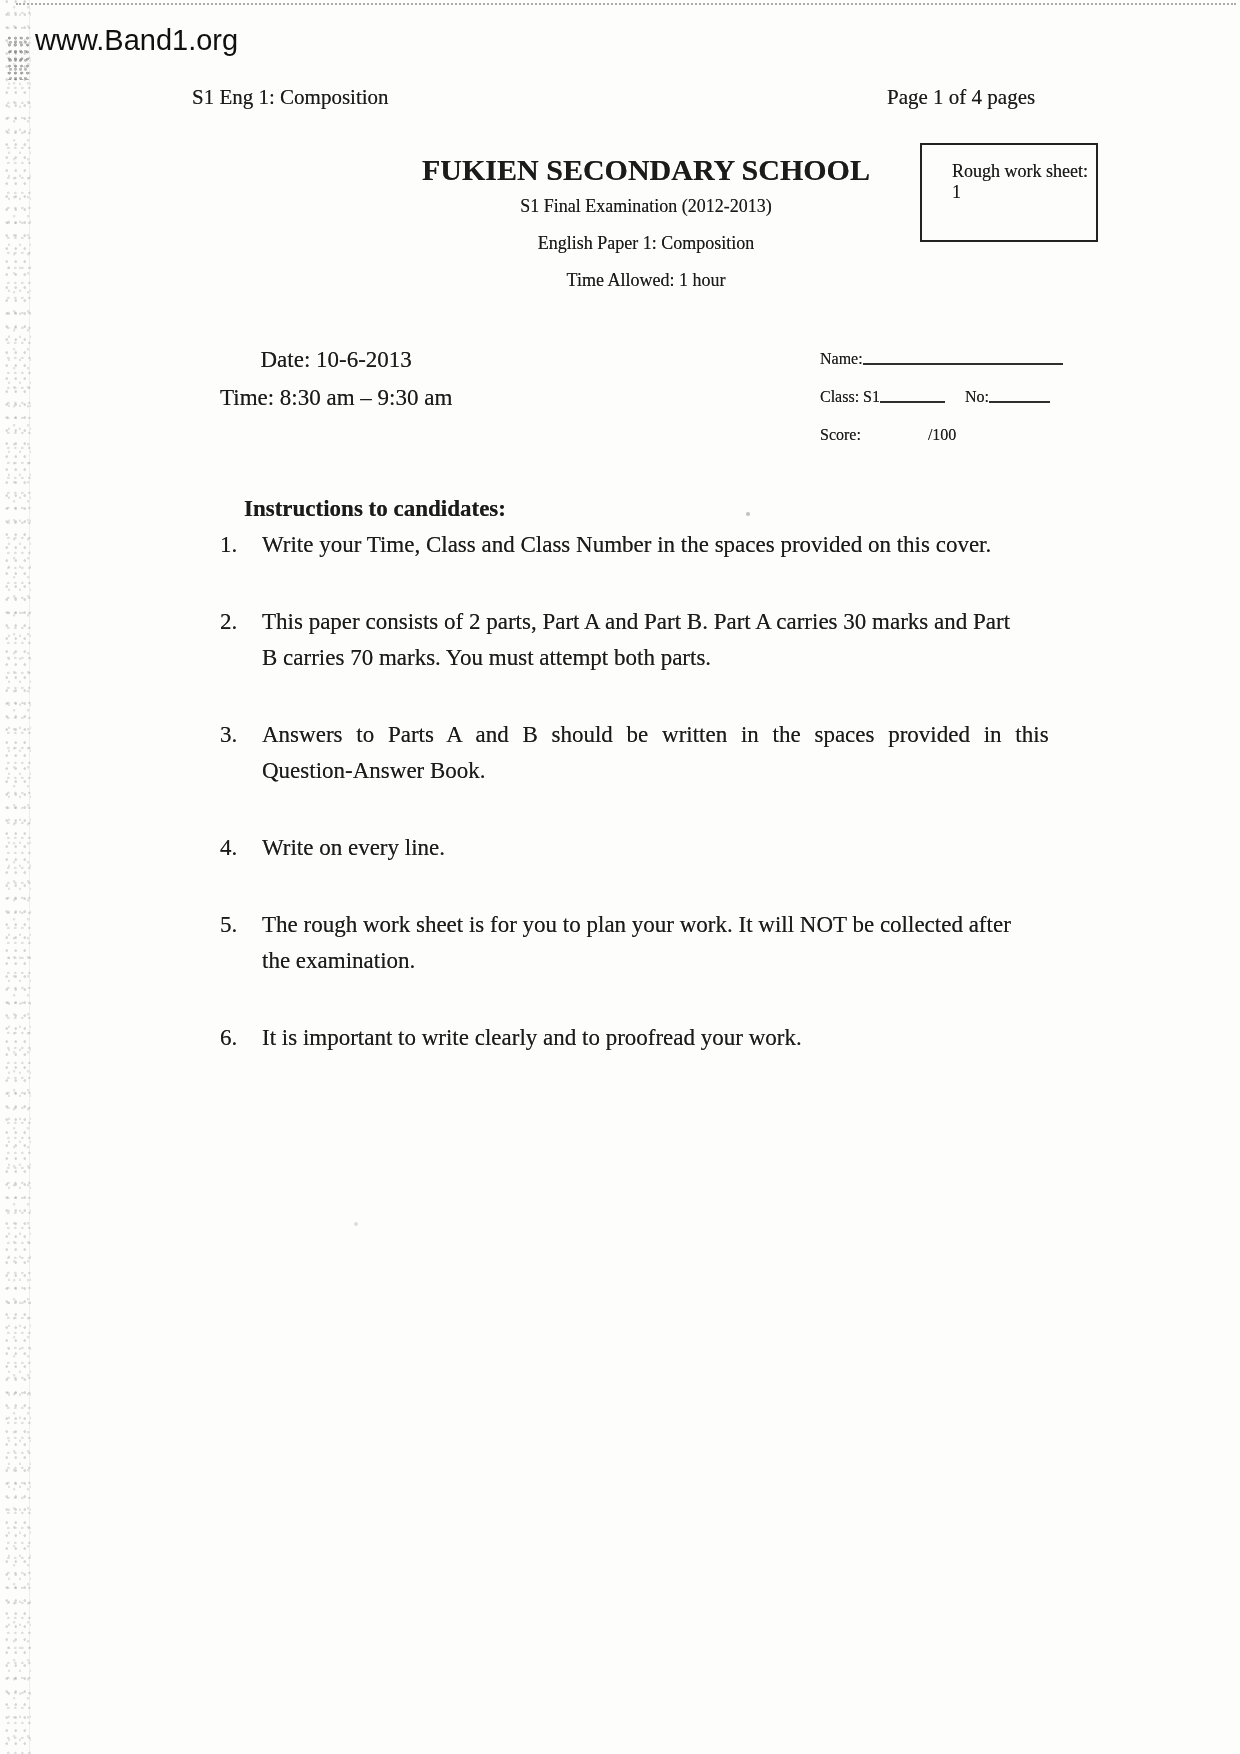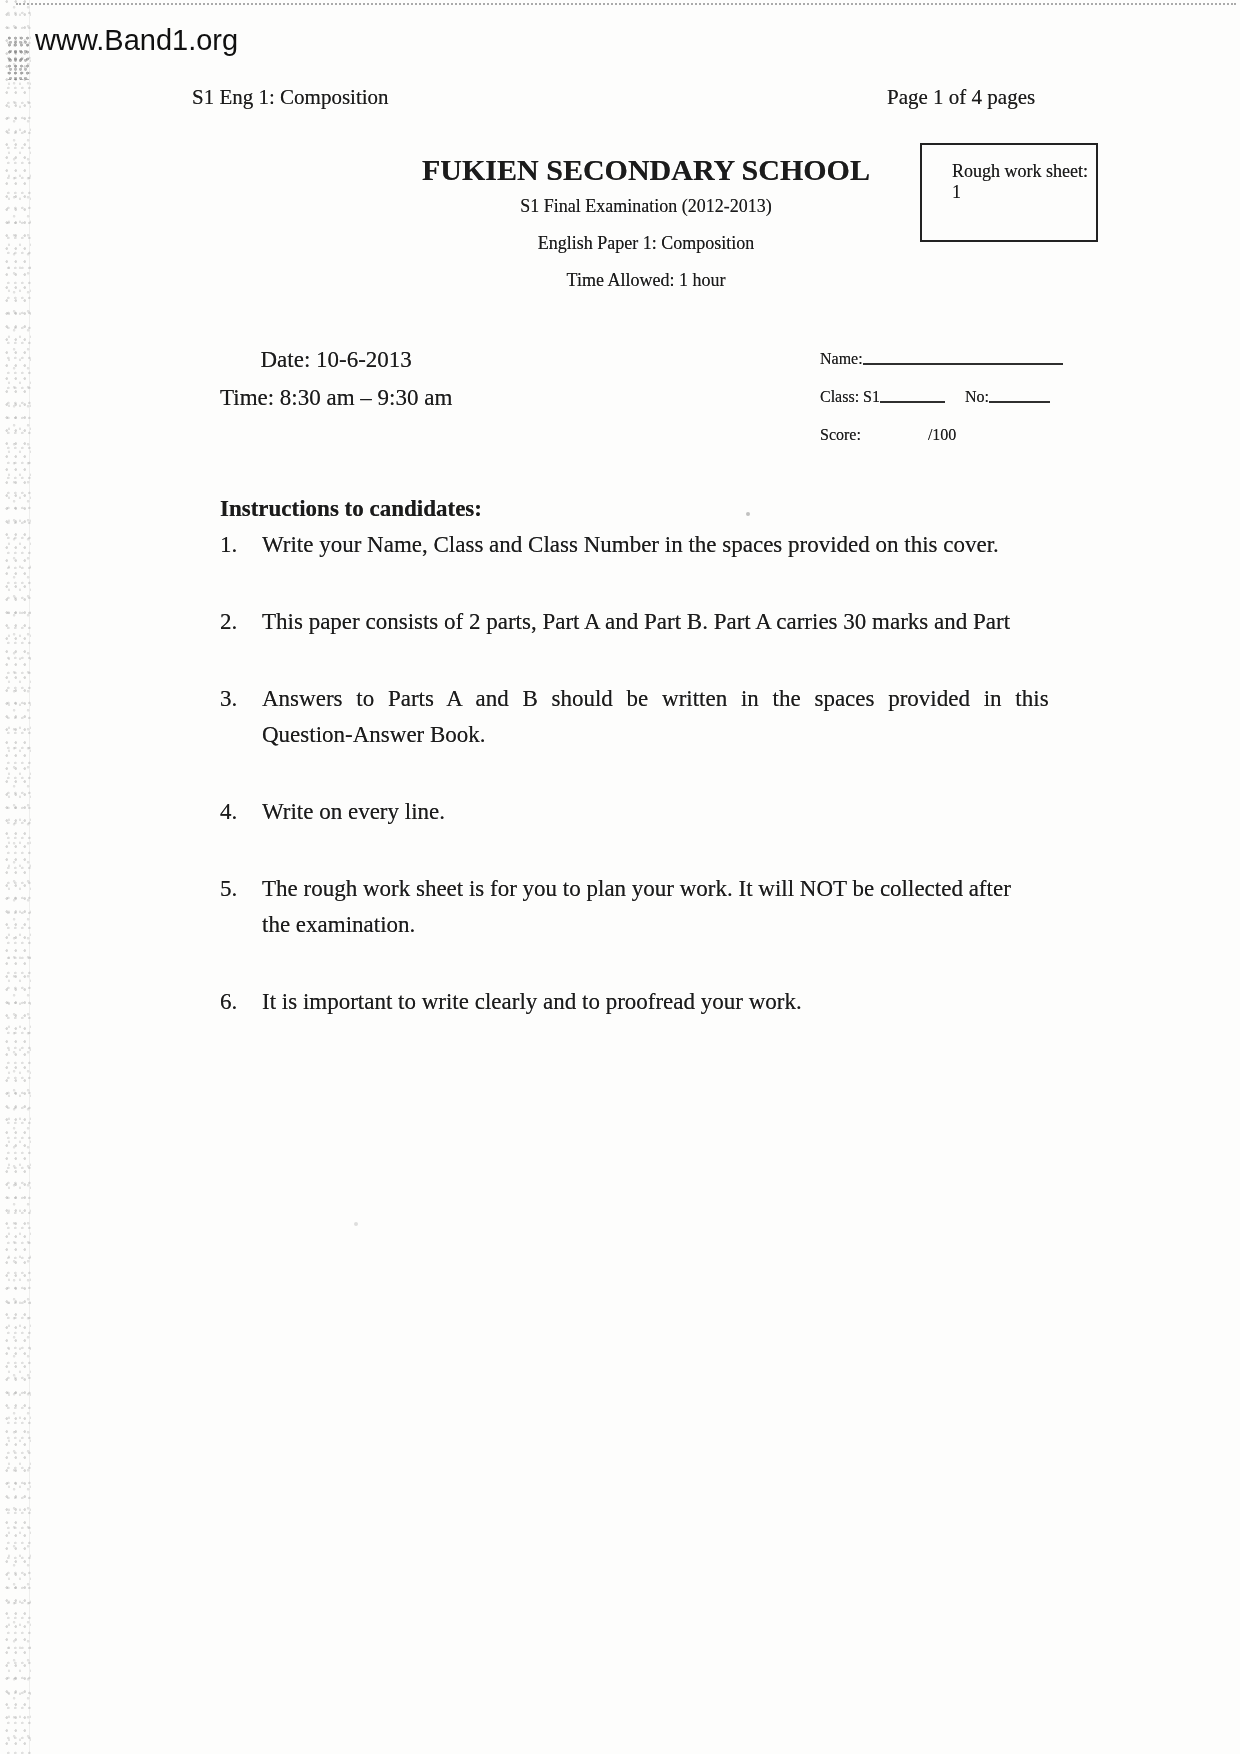--- a/index.html
+++ b/index.html
@@ -71,21 +71,21 @@
     border-bottom:2px solid #2f2f2f;
     margin-bottom:-1px;
   }
   .blank-name{width:200px;}
   .blank-class{width:65px;}
   .blank-no{width:61px;}
   .no-label{margin-left:20px;}
   .score-value{margin-left:67px;}
   
   .instructions{left:220px;top:491px;width:870px;font-size:23px;}
-  .ins-heading{font-weight:700;line-height:36px;}
+  .ins-heading{font-weight:700;line-height:36px;margin-left:24px;}
   .ins-item{display:flex;margin-bottom:41px;}
   .ins-item .num{flex:none;width:42px;line-height:36px;}
   .ins-item .txt{width:825px;}
   .ins-item .txt div{line-height:36px;white-space:nowrap;}
   .spread{word-spacing:8px;}
 </style>
 </head>
 <body>
 
 <div class="abs top-edge"></div>
@@ -127,28 +127,29 @@
     <span>Score:</span><span class="score-value">/100</span>
   </div>
 </div>
 
 <div class="abs doc instructions">
   <div class="ins-heading">Instructions to candidates:</div>
 
   <div class="ins-item">
     <span class="num">1.</span>
     <div class="txt">
-      <div>Write your Name, Class and Class Number in the spaces provided on this cover.</div>
+      <div>Write your Time, Class and Class Number in the spaces provided on this cover.</div>
     </div>
   </div>
 
   <div class="ins-item">
     <span class="num">2.</span>
     <div class="txt">
       <div>This paper consists of 2 parts, Part A and Part B. Part A carries 30 marks and Part</div>
+      <div>B carries 70 marks. You must attempt both parts.</div>
     </div>
   </div>
 
   <div class="ins-item">
     <span class="num">3.</span>
     <div class="txt">
       <div class="spread">Answers to Parts A and B should be written in the spaces provided in this</div>
       <div>Question-Answer Book.</div>
     </div>
   </div>

